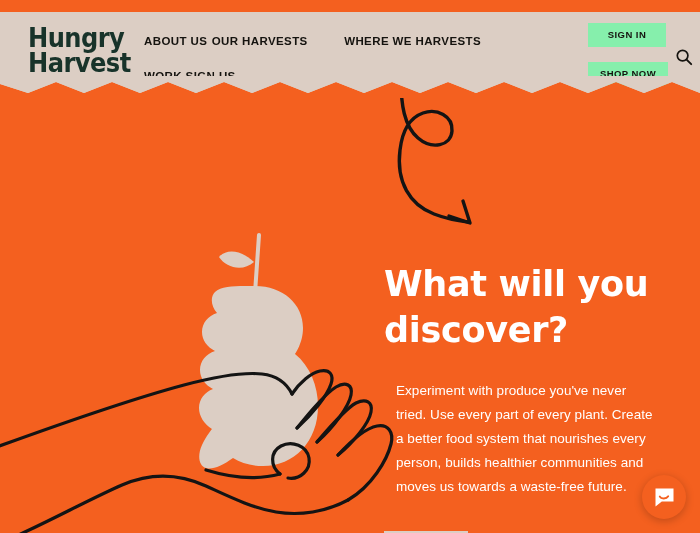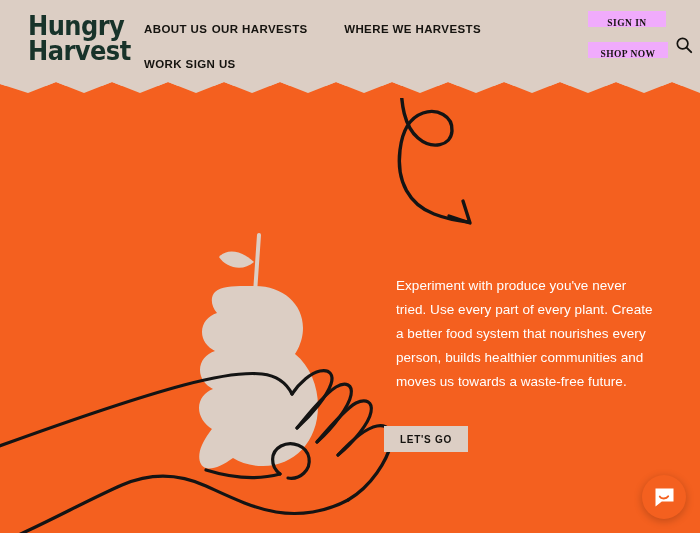--- a/index.html
+++ b/index.html
@@ -13,21 +13,21 @@
 
   body {
     font-family: "Liberation Sans", sans-serif;
     background: #F4601F;
     position: relative;
   }
 
   
   .header {
     position: absolute;
-    top: 0; left: 0;
+    top: 12px; left: 0;
     width: 700px;
     height: 86px;
     background: #DCCEC4;
     z-index: 5;
   }
 
   .logo {
     position: absolute;
     left: 28px;
     top: 14px;
@@ -72,25 +72,25 @@
 
   .header-actions {
     position: absolute;
     right: 32px;
     top: 11px;
     width: 80px;
   }
   .hdr-btn {
     display: block;
     width: 78px;
-    height: 16px;
-    background: #f0abfc;
+    height: 24px;
+    background: #86efac;
     border: none;
     color: #15130F;
-    font-family: Liberation Serif, serif;
+    font-family: Liberation Sans, sans-serif;
     font-size: 9.5px;
     font-weight: bold;
     letter-spacing: 0.45px;
     line-height: 24px;
     text-align: center;
     cursor: pointer;
     padding: 0;
   }
   .hdr-btn.shop { width: 80px; margin-top: 15px; }
 
@@ -297,20 +297,22 @@
 <svg class="zigzag" viewBox="0 0 700 22" preserveAspectRatio="none" aria-hidden="true">
   <path d="M0 22 L0 8 L28 17 L56 6 L84 17 L112 6 L140 17 L168 6 L196 17 L224 6
            L252 17 L280 6 L308 17 L336 6 L364 17 L392 6 L420 17 L448 6
            L476 17 L504 6 L532 17 L560 6 L588 17 L616 6 L644 17 L672 6 L700 17 L700 22 Z" fill="#F4601F"></path>
   <path d="M0 0 L700 0 L700 17 L672 6 L644 17 L616 6 L588 17 L560 6 L532 17 L504 6
            L476 17 L448 6 L420 17 L392 6 L364 17 L336 6 L308 17 L280 6 L252 17
            L224 6 L196 17 L168 6 L140 17 L112 6 L84 17 L56 6 L28 17 L0 8 Z" fill="#DCCEC4"></path>
 </svg>
 
 <section class="hero-copy">
+  <h1 class="hero-title">What will you
+discover?</h1>
   <p class="hero-body">Experiment with produce you've never tried. Use every part of every plant. Create a better food system that nourishes every person, builds healthier communities and moves us towards a waste-free future.</p>
   <button class="cta-btn">LET'S GO</button>
 </section>
 
 <button class="chat-launcher" aria-label="Open chat">
   <svg width="23" height="23" viewBox="0 0 23 23">
     <path d="M2.5 2.5 H20.5 V15.5 H8.8 L2.5 20.5 Z" fill="#FFFFFF"></path>
     <path d="M6.8 10.6 C8.1 13.2, 13.4 13.2, 15.2 10.3" fill="none" stroke="#F4601F" stroke-width="1.9" stroke-linecap="round"></path>
   </svg>
 </button>

